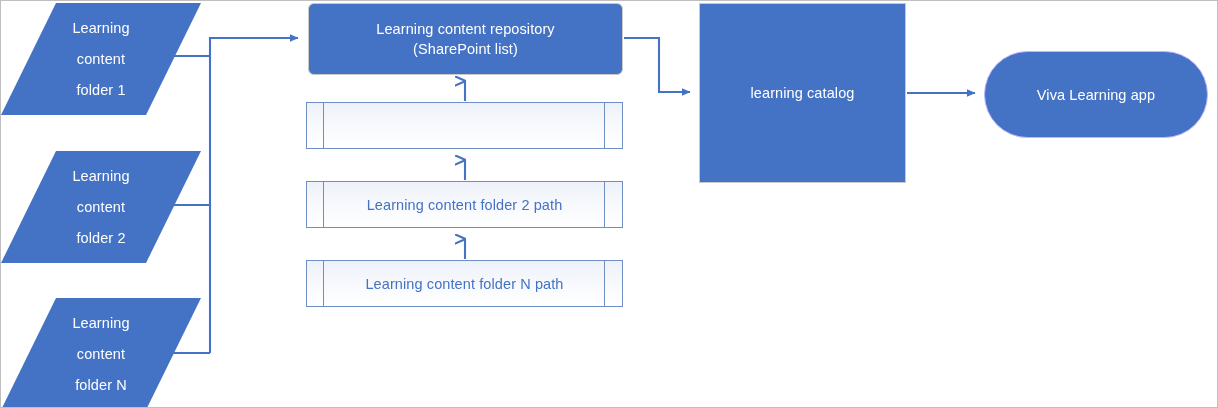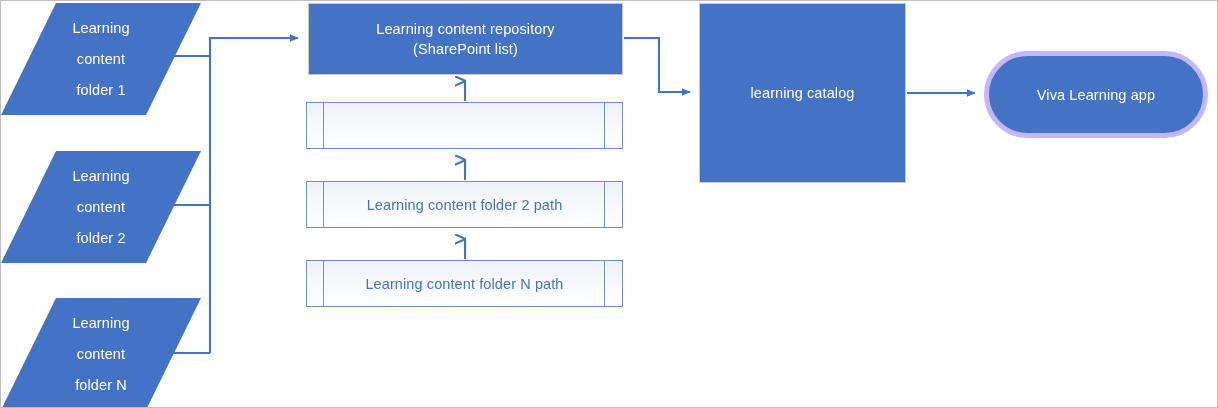--- a/index.html
+++ b/index.html
@@ -69,37 +69,38 @@
     color: #ffffff;
     font-size: 14.5px;
     line-height: 20px;
     letter-spacing: 0.1px;
   }
   #repo-box {
     left: 307px;
     top: 2px;
     width: 315px;
     height: 72px;
+    border-radius: 6px;
   }
   #catalog-box {
     left: 698px;
     top: 2px;
     width: 207px;
     height: 180px;
   }
 
   
   #viva-pill {
     position: absolute;
     left: 983px;
     top: 50px;
     width: 224px;
     height: 87px;
     background: #4472C4;
-    border: 5px solid #c4b5fd;
+    border: 1px solid #c4b5fd;
     border-radius: 44px;
     box-sizing: border-box;
     display: flex;
     align-items: center;
     justify-content: center;
     text-align: center;
     color: #ffffff;
     font-size: 14.5px;
     line-height: 20px;
     letter-spacing: 0.1px;

